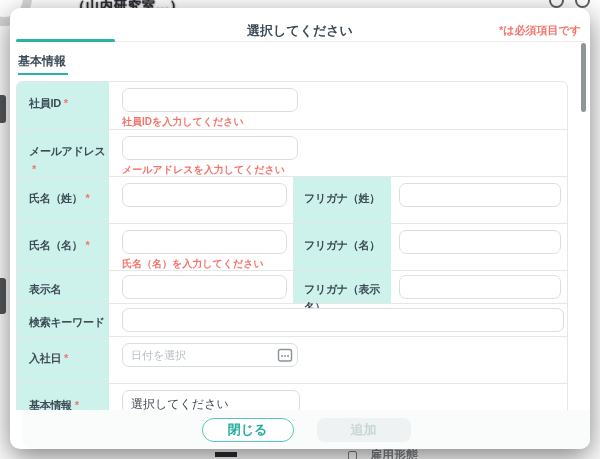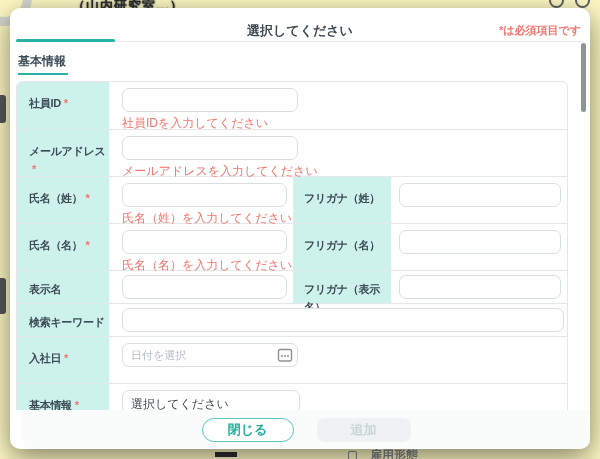--- a/index.html
+++ b/index.html
@@ -1,18 +1,18 @@
 <!DOCTYPE html>
 <html><head>
 <meta charset="utf-8">
 <style>
   * { margin:0; padding:0; box-sizing:border-box; }
   html,body { width:600px; height:459px; }
   body { font-family:"Liberation Sans","DejaVu Sans",sans-serif; background:#46474b; }
-  .stage { position:relative; width:600px; height:459px; overflow:hidden; background:#fef9c3; }
+  .stage { position:relative; width:600px; height:459px; overflow:hidden; background:#ffffff; }
 
   
   .bg-top-text { position:absolute; left:72px; top:-3px; font-size:13px; font-weight:bold;
     color:#2a2c30; letter-spacing:1px; text-shadow:0 0 2px #232529; }
   .bg-arc { position:absolute; left:-24px; top:-30px; width:56px; height:56px;
     border:9px solid #cfd0d2; border-radius:50%; opacity:.85; }
   .bg-circle1 { position:absolute; left:549px; top:-7px; width:15px; height:15px;
     border:2px solid #5d6064; border-radius:50%; }
   .bg-circle2 { position:absolute; left:575px; top:-7px; width:15px; height:15px;
     border:2px solid #5d6064; border-radius:50%; }
@@ -56,21 +56,21 @@
   .req { color:#f4736b; font-weight:bold; margin-left:3px; font-size:11px; }
   .content { flex:1; padding:6px 0 0 13px; }
   .content-fixed { flex:none; width:184px; padding:6px 0 0 13px; }
   .rcontent { flex:1; padding:6px 0 0 8px; }
   .h34 .content, .h34 .content-fixed, .h34 .rcontent { padding-top:4px; }
 
   .tinput { display:block; height:24px; border:1px solid #d9dfe1; border-radius:7px;
     background:#fff; font-size:11px; color:#3f4a52; padding:0 8px; outline:none;
     font-family:inherit; }
   .w-short { width:176px; } .w-pairL { width:165px; } .w-pairR { width:162px; } .w-full { width:442px; }
-  .helper { margin:3px 0 4px 0; font-size:12px; font-weight:normal; color:#f4736b; }
+  .helper { margin:3px 0 4px 0; font-size:10px; font-weight:bold; color:#f4736b; }
 
   .date-wrap { position:relative; width:176px; }
   .date-wrap .tinput { width:176px; padding-right:26px; }
   .tinput::placeholder { color:#b6c0c4; }
   .cal-icon { position:absolute; right:5px; top:4px; width:16px; height:16px; }
 
   .select-box { width:178px; height:24px; border:1px solid #d9dfe1; border-radius:7px;
     background:#fff; display:flex; align-items:flex-end; padding:0 8px; cursor:pointer; }
   .select-value { flex:1; font-size:12px; color:#3f4a52; }
   .select-arrow { width:9px; height:6px; flex:none; }
@@ -130,21 +130,20 @@
             <div class="helper">メールアドレスを入力してください</div>
           </div>
         </div>
 
         <div class="row h48">
           <div class="lcell">
             <span class="cell-label-text">氏名（姓）</span><span class="req">*</span>
           </div>
           <div class="content-fixed">
             <input class="tinput w-pairL" type="text" style="">
-            <div class="helper">氏名（姓）を入力してください</div>
           </div>
           <div class="rcell-label">
             <span class="cell-label-text">フリガナ（姓）</span>
           </div>
           <div class="rcontent">
             <input class="tinput w-pairR" type="text" style="">
           </div>
         </div>
 
         <div class="row h48">

